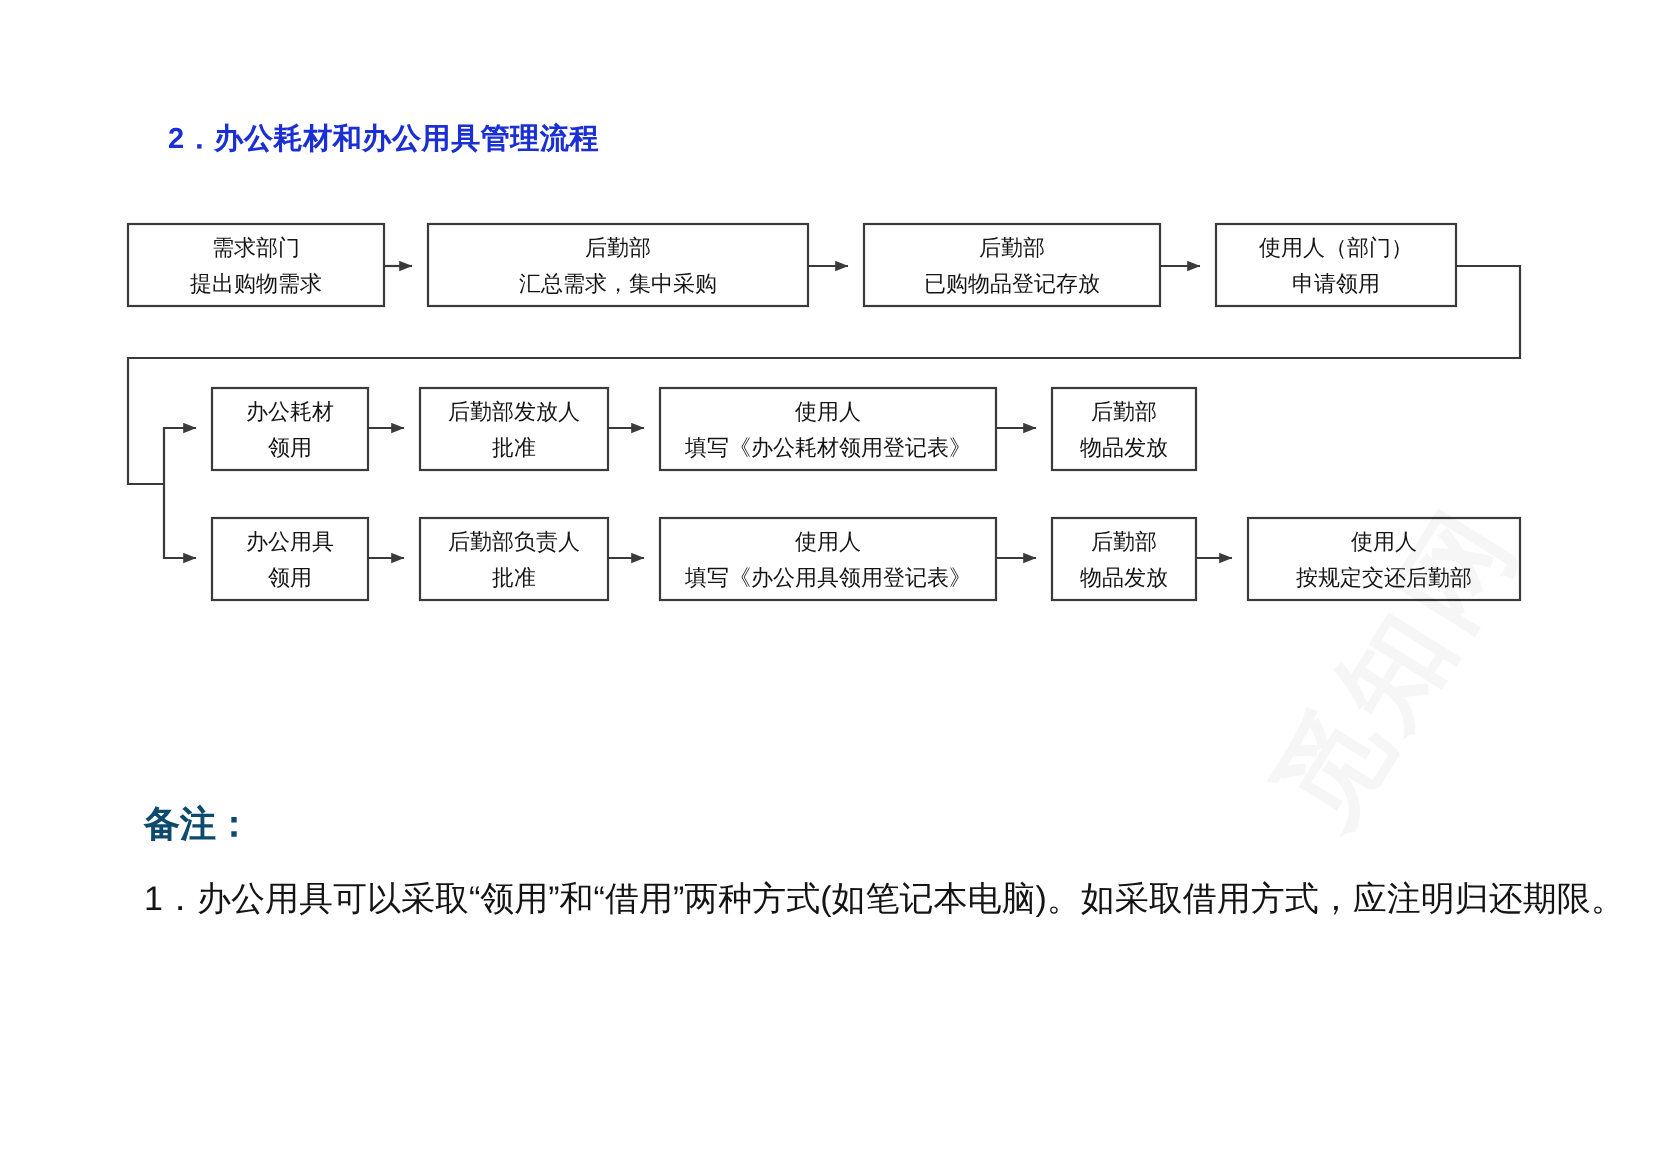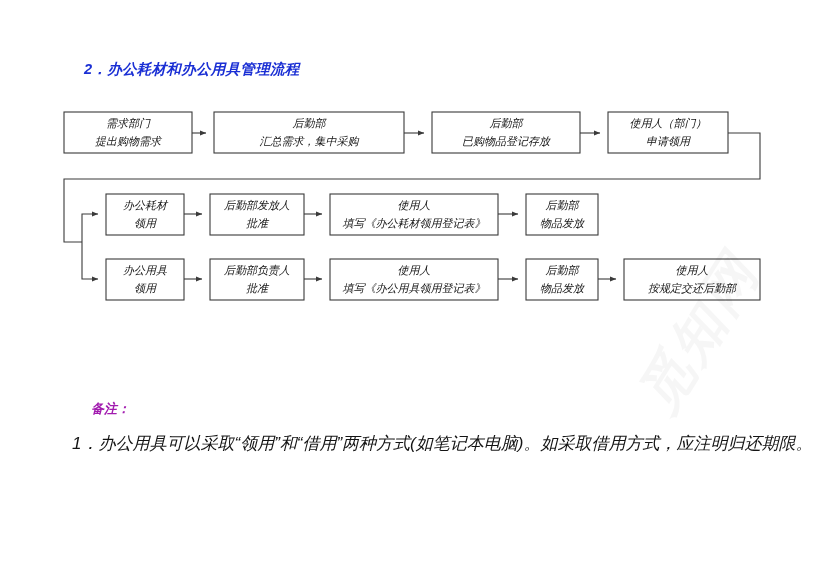--- a/index.html
+++ b/index.html
@@ -14,21 +14,20 @@
     font-family: "Liberation Sans", "DejaVu Sans", sans-serif;
     color: #1a1a1a;
     overflow: hidden;
   }
   #page {
     position: absolute;
     left: 0; top: 0;
     width: 830px;
     height: 587px;
     background: #ffffff;
-    font-style: italic;
   }
   #title {
     position: absolute;
     left: 84px;
     top: 60px;
     font-size: 14.5px;
     font-weight: bold;
     color: #1a2fd4;
     letter-spacing: 0.3px;
     white-space: nowrap;
@@ -57,25 +56,24 @@
     text-anchor: middle;
     dominant-baseline: middle;
   }
   #notes {
     position: absolute;
     left: 72px;
     top: 400px;
     width: 700px;
   }
   #notes-heading {
-    font-size: 13px;
+    font-size: 18px;
     font-weight: bold;
-    color: #a21caf;
+    color: #0c4a6e;
     margin-bottom: 14px;
-    margin-left: 19px;
   }
   .note-line {
     font-size: 17px;
     color: #141414;
     margin-bottom: 13px;
     white-space: nowrap;
   }
   .note-num {
     display: inline-block;
     min-width: 19px;

